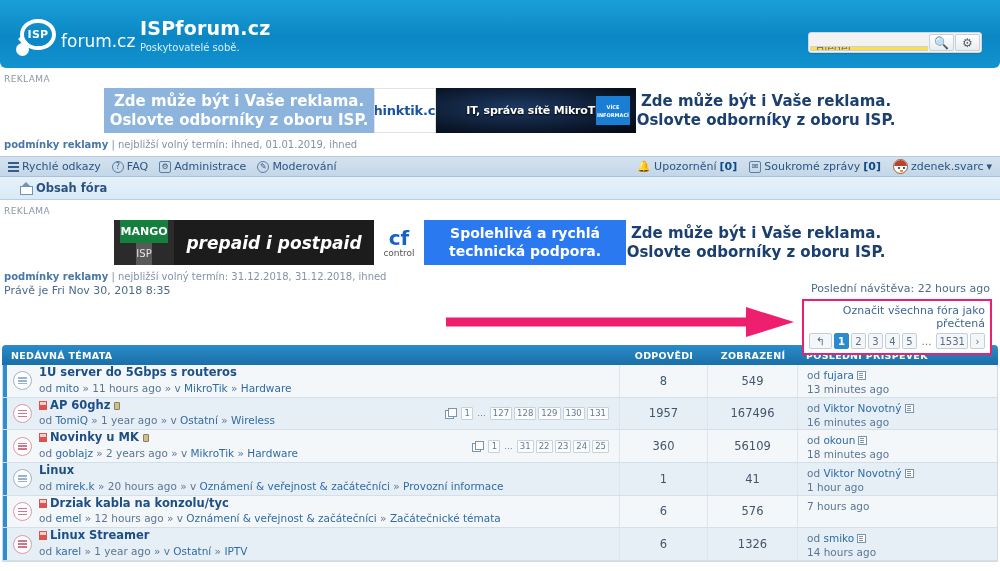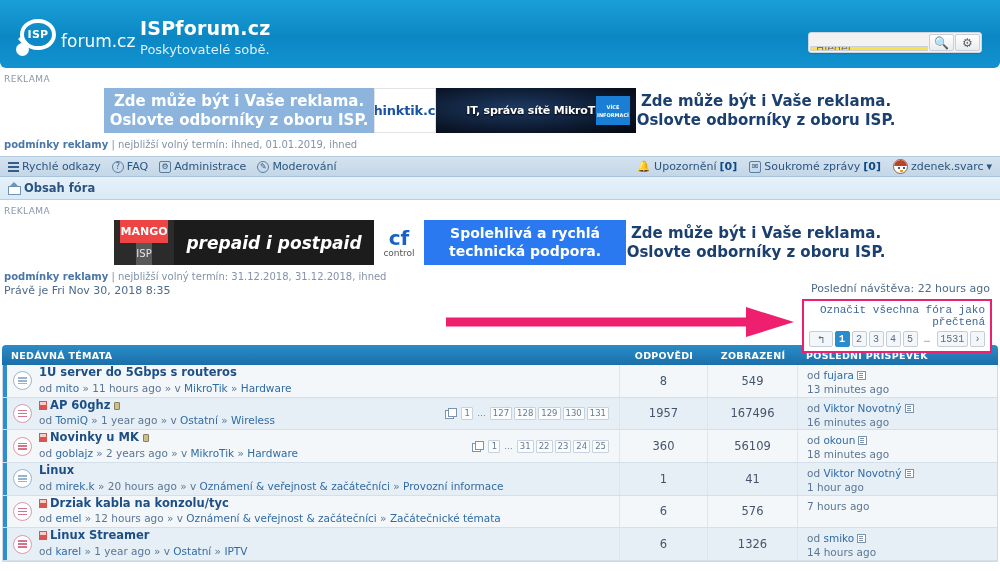--- a/index.html
+++ b/index.html
@@ -32,21 +32,21 @@
     position:absolute; left:2px; top:24px; width:13px; height:13px;
     background:#ffffff; border-radius:50%;
   }
   .logo-glass .handle:after{
     content:""; position:absolute; left:5px; top:-7px; width:5px; height:11px;
     background:#ffffff; transform:rotate(-40deg);
   }
   .logo-text { color:#ffffff; font-size:17px; margin-left:3px; opacity:.97; }
   .site-title { position:absolute; left:140px; top:17px; }
   .site-title .t1 { color:#ffffff; font-size:19px; font-weight:bold; letter-spacing:.2px; }
-  .site-title .t2 { color:#d8f0fb; font-size:13px; margin-top:3px; }
+  .site-title .t2 { color:#d8f0fb; font-size:10px; margin-top:3px; }
 
   .searchbox {
     position:absolute; right:18px; top:32px;
     background:#f2f2f2; border:1px solid #cfd6dd; border-radius:3px;
     display:flex; align-items:stretch; height:21px; padding:1px;
     box-shadow:0 1px 1px rgba(0,0,0,.13);
   }
   .searchbox input {
     border:1px solid #c9d0d8; border-right:none; background:#fde047;
     width:118px; font-size:11px; color:#666; padding:0 5px; outline:none;
@@ -76,21 +76,21 @@
   .ad-dark .vbtn {
     position:absolute; right:6px; top:8px; width:34px; height:29px; background:#1a7fd4;
     color:#fff; font-size:5px; font-weight:bold; text-align:center; line-height:1.6;
     display:flex; flex-direction:column; align-items:center; justify-content:center;
   }
   .ad-gold {
     width:260px; background:#ffffff; color:#1b3f6e; font-weight:bold; font-size:15px;
     line-height:1.22; text-align:center;
   }
   .ad-mango { width:60px; background:#2b2b2b; display:flex; flex-direction:column; }
-  .ad-mango .m1 { flex:1; background:#ef4444; color:#fff; font-weight:bold; font-size:11px; display:flex;align-items:center;justify-content:center;}
+  .ad-mango .m1 { flex:1; background:#15803d; color:#fff; font-weight:bold; font-size:11px; display:flex;align-items:center;justify-content:center;}
   .ad-mango .m2 { flex:1; background:#595959; color:#e6e6e6; font-size:10px; display:flex;align-items:center;justify-content:center;}
   .ad-prepaid { width:200px; background:#1c1c1c; color:#ffffff; font-style:italic; font-weight:bold; font-size:17px; }
   .ad-cf { width:50px; background:#ffffff; flex-direction:column; }
   .ad-cf .cf1 { color:#1762c4; font-weight:bold; font-size:20px; line-height:1; }
   .ad-cf .cf2 { color:#555; font-size:9px; }
   .ad-support { width:202px; background:#2a79f0; color:#ffffff; font-weight:bold; font-size:14px; line-height:1.25; text-align:center; }
   .ad-cond { font-size:10px; padding:6px 0 0 4px; }
   .ad-cond a { color:#4a77a8; text-decoration:none; font-weight:bold; }
   .ad-cond span { color:#8293a8; }
 
@@ -116,29 +116,29 @@
     width:15px; height:15px; border-radius:50%; background:#ffffff;
     border:1px solid #9c5c38; position:relative; overflow:hidden;
   }
   .avatar .cap { position:absolute; left:0; top:0; width:15px; height:6px; background:#b9442b; border-radius:8px 8px 0 0; }
   .avatar .eye { position:absolute; top:7px; width:2px; height:2px; background:#222; border-radius:50%; }
   .avatar .eye.l { left:4px; } .avatar .eye.r { left:9px; }
   .avatar .beak { position:absolute; left:6px; top:10px; width:3px; height:2px; background:#e89428; }
   .breadcrumb-bar {
     background:linear-gradient(180deg,#e6f1f9 0%,#d9eaf6 100%);
     border-bottom:1px solid #b9cfe2; height:23px;
-    display:flex; align-items:center; padding:0 8px; font-size:11.5px;
+    display:flex; align-items:center; padding:0 20px; font-size:11.5px;
   }
   .home-ic { width:11px; height:10px; position:relative; margin-right:5px; }
   .home-ic:before{ content:""; position:absolute; left:0; top:3px; width:11px; height:7px; border:1px solid #6f93b5; background:#fff; }
   .home-ic:after{ content:""; position:absolute; left:1px; top:-1px; border-left:5px solid transparent; border-right:5px solid transparent; border-bottom:5px solid #6f93b5; }
   .breadcrumb-bar b { color:#2b5280; font-size:11.5px; }
 
   
-  .anno-zone { position:relative; height:48px;font-family:Liberation Mono, monospace; }
+  .anno-zone { position:relative; height:48px; }
   .arrow-wrap { position:absolute; left:446px; top:8px; width:360px; height:34px; pointer-events:none; }
   .mark-box {
     position:absolute; right:8px; top:2px; width:190px;
     border:2px solid #ee1f6e; padding:3px 5px 4px 5px; background:#ffffff;
   }
   .mark-title { text-align:right; font-size:11px; color:#3f6795; cursor:pointer; }
   .pager { display:flex; justify-content:flex-end; align-items:center; gap:2px; margin-top:3px; }
   .pg {
     min-width:15px; height:16px; border:1px solid #c5ced8; background:#f4f7fa;
     color:#5b6e86; font-size:10px; display:flex; align-items:center; justify-content:center;

